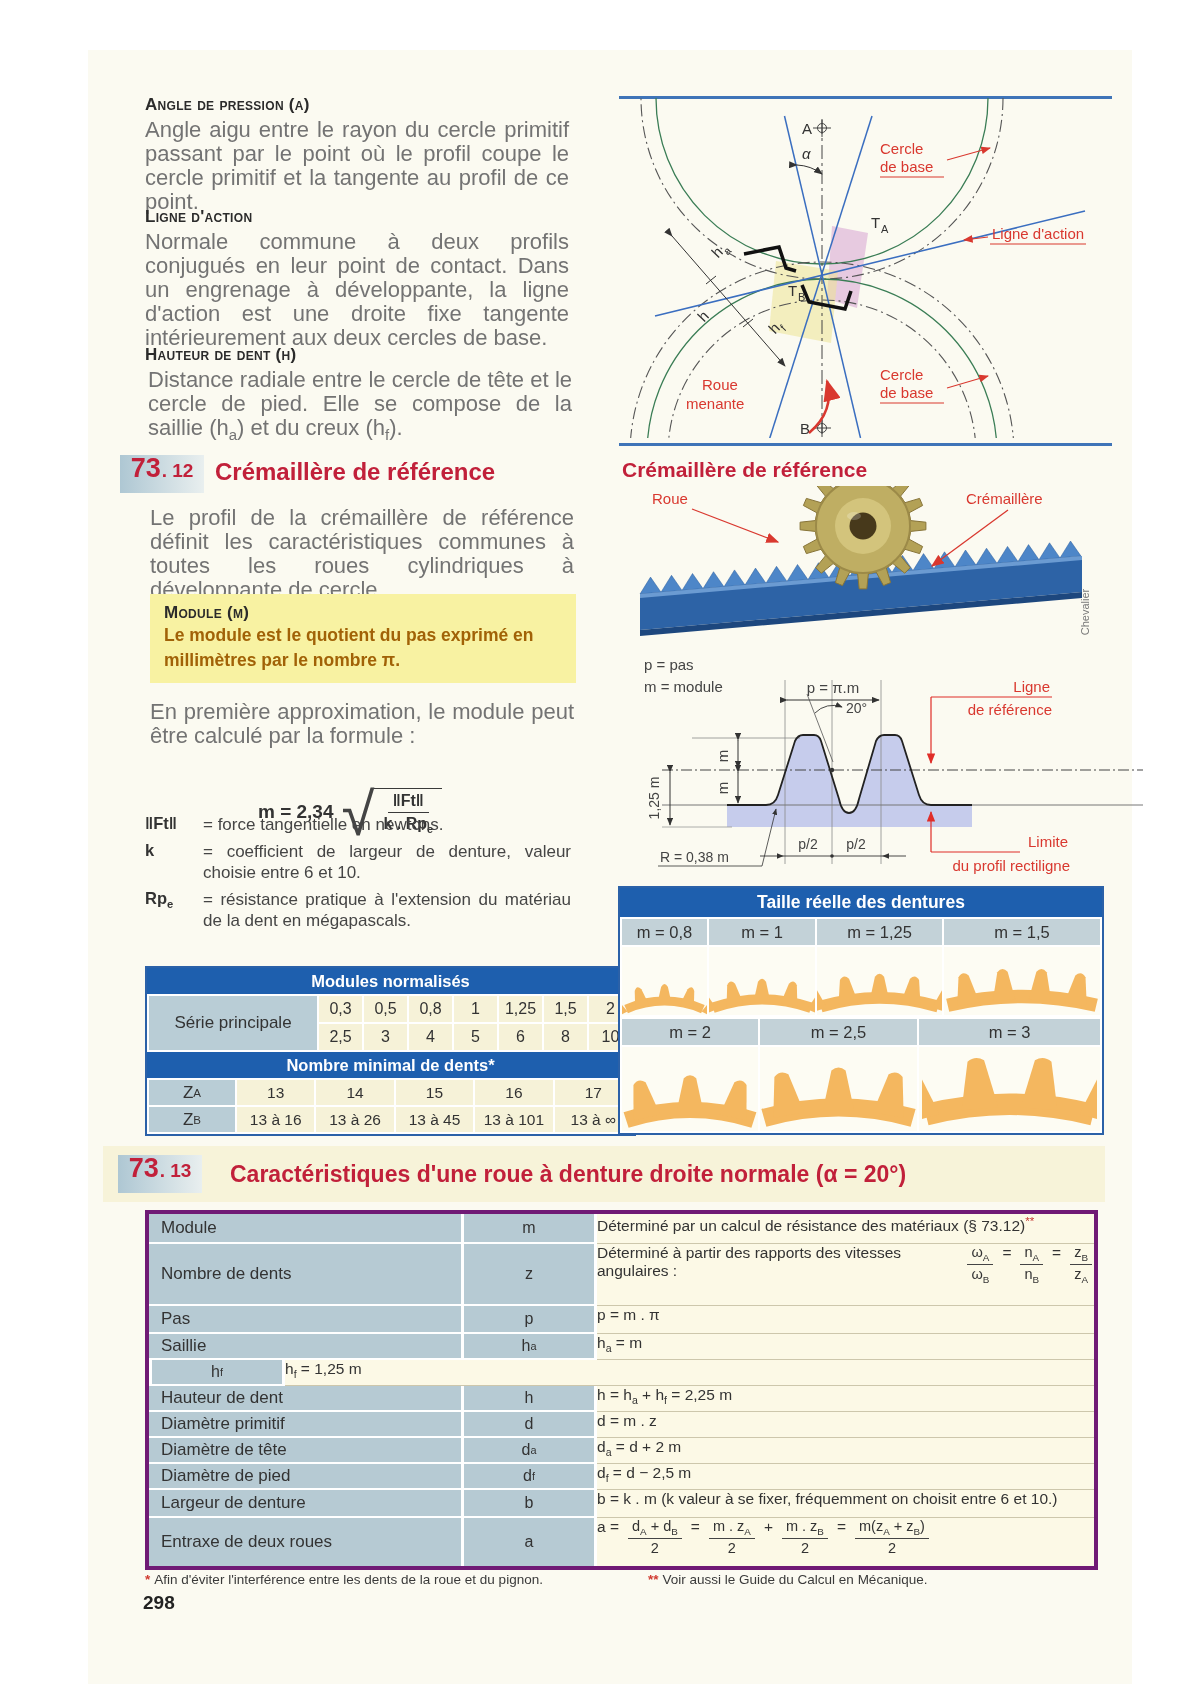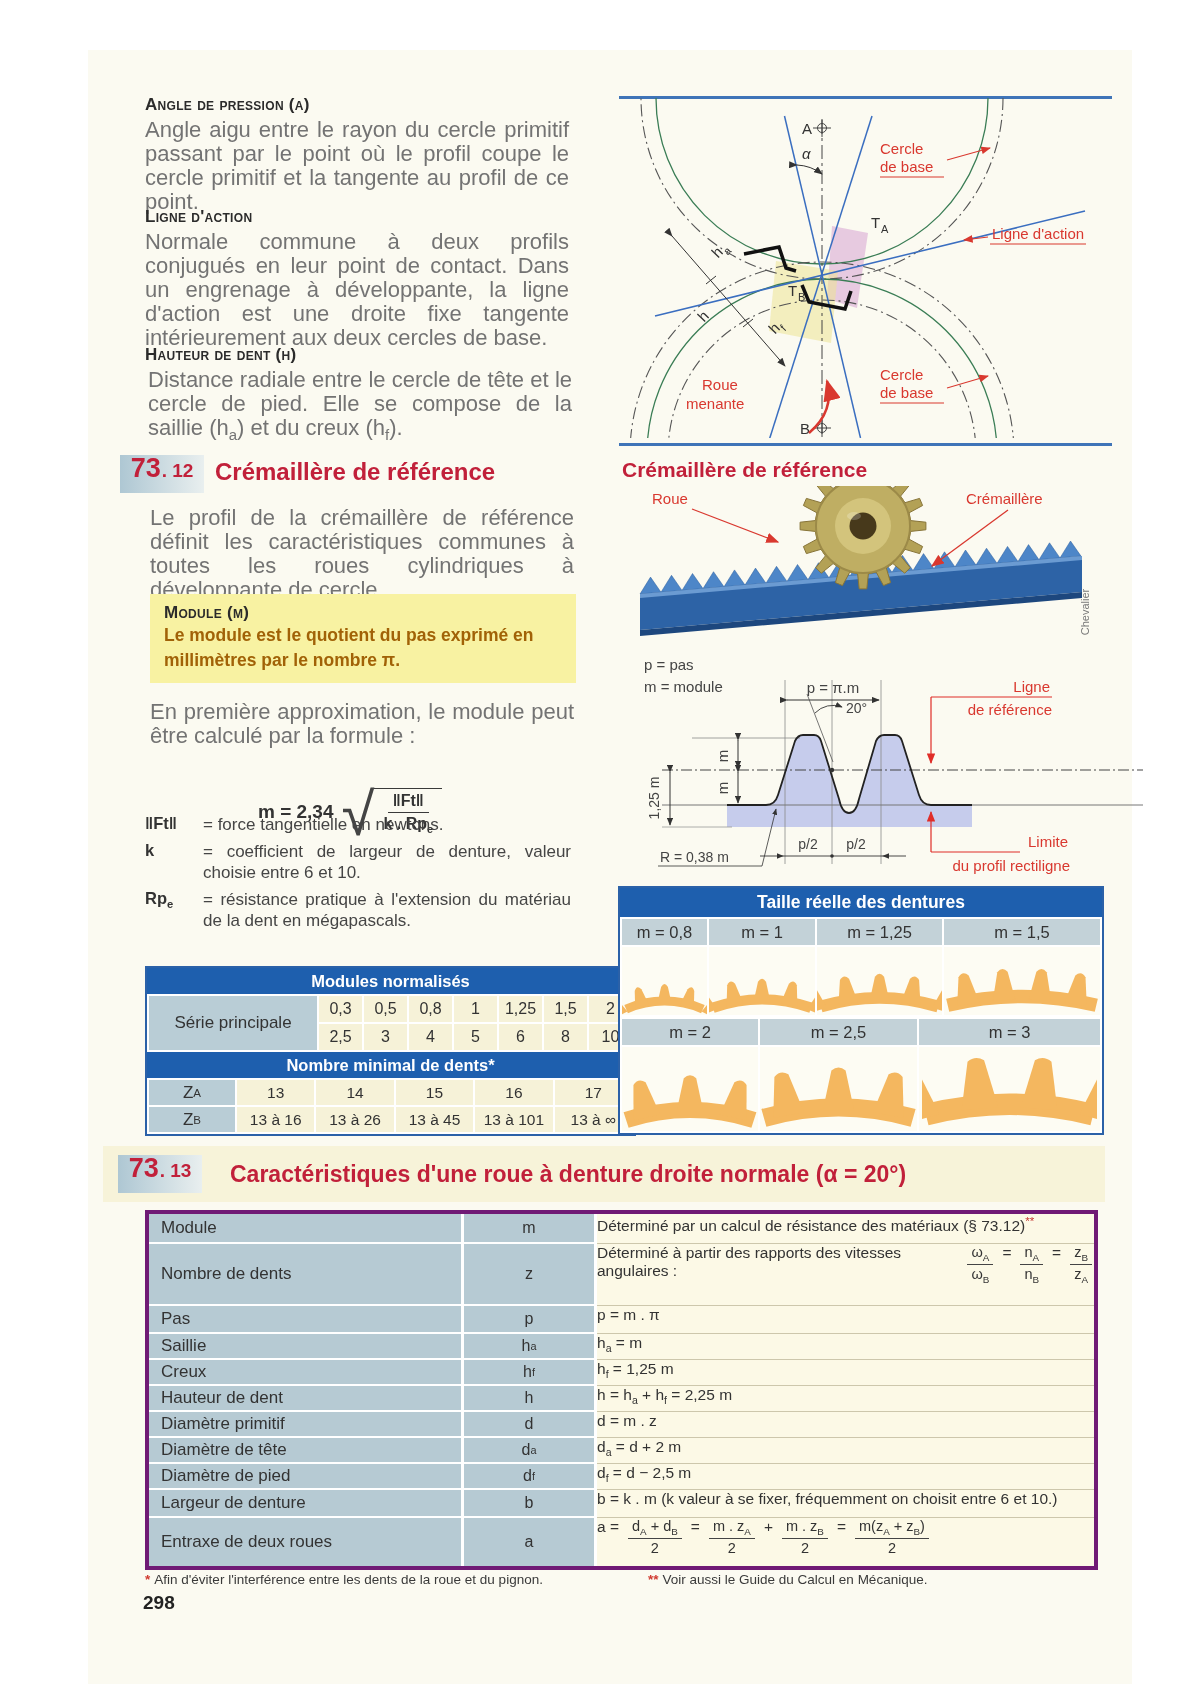--- a/index.html
+++ b/index.html
@@ -462,21 +462,20 @@
   <div class="sp-row" style="height:26px">
     <div class="sp-label">Saillie</div>
       <div class="sp-gap"></div>
     <div class="sp-symbol">h<sub>a</sub></div>
       <div class="sp-gap"></div>
     <div class="sp-formula">
         <span>h<sub>a</sub> = m</span>
       </div>
   </div>
   <div class="sp-row" style="height:26px">
-    <div class="sp-label">Creux</div>
       <div class="sp-gap"></div>
     <div class="sp-symbol">h<sub>f</sub></div>
       <div class="sp-gap"></div>
     <div class="sp-formula">
         <span>h<sub>f</sub> = 1,25 m</span>
       </div>
   </div>
   <div class="sp-row" style="height:26px">
     <div class="sp-label">Hauteur de dent</div>
       <div class="sp-gap"></div>

